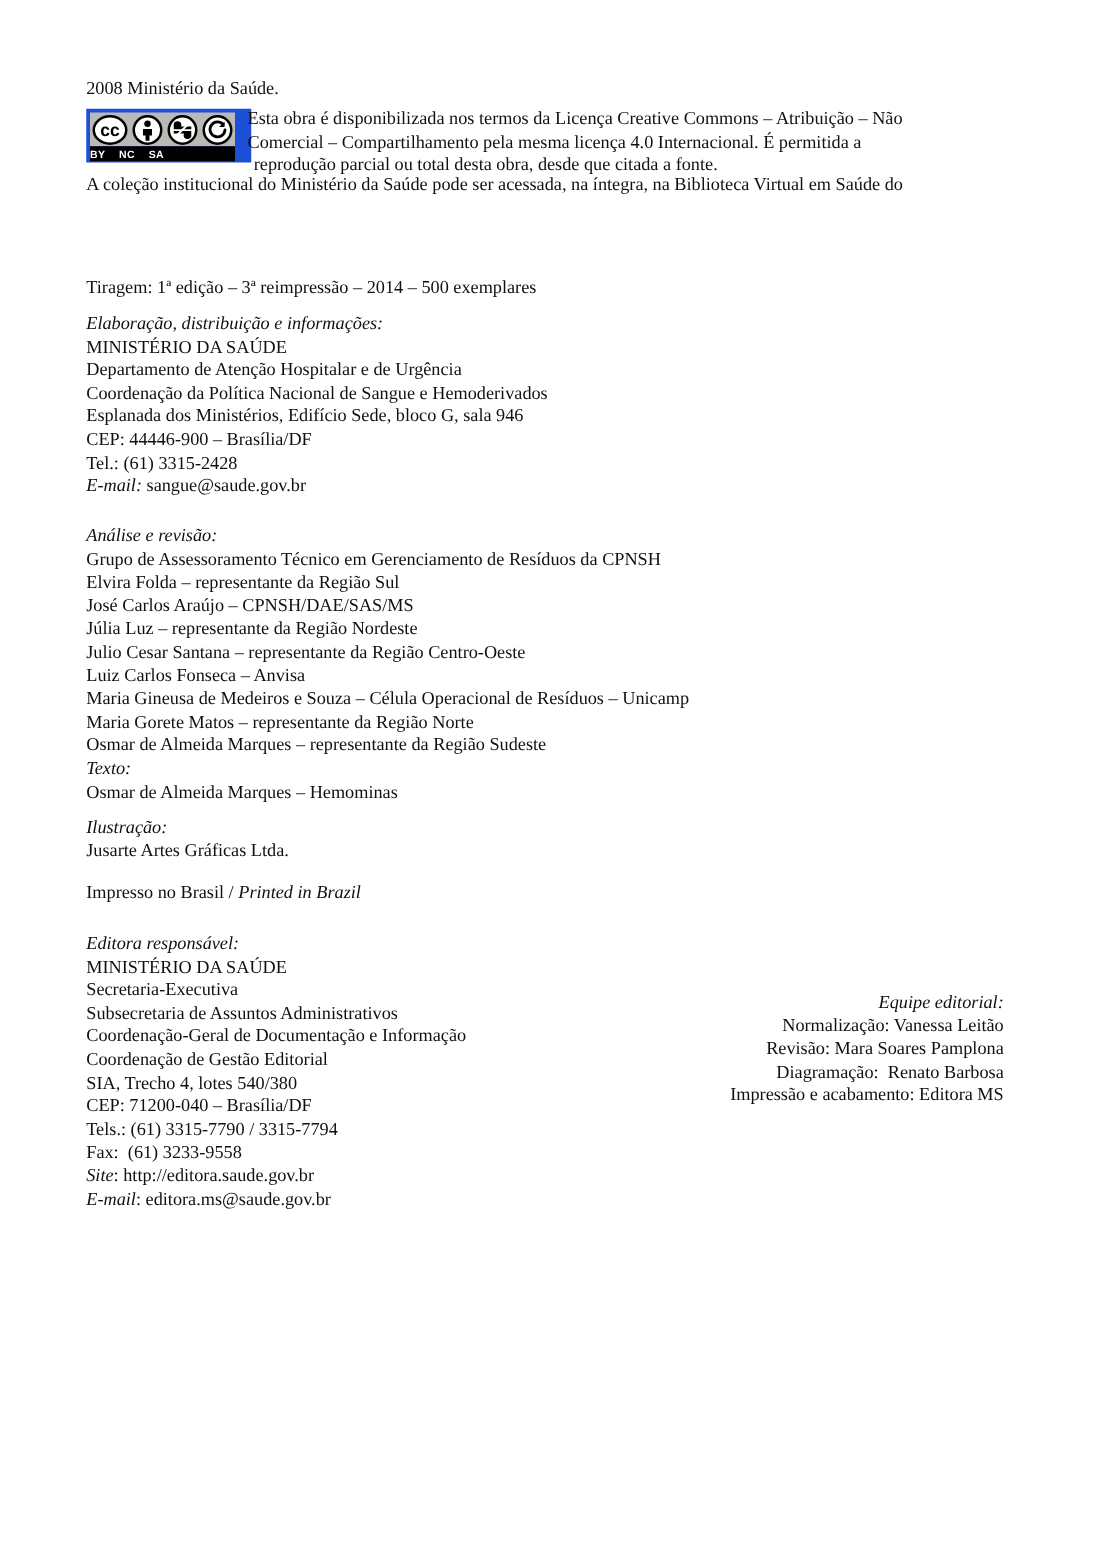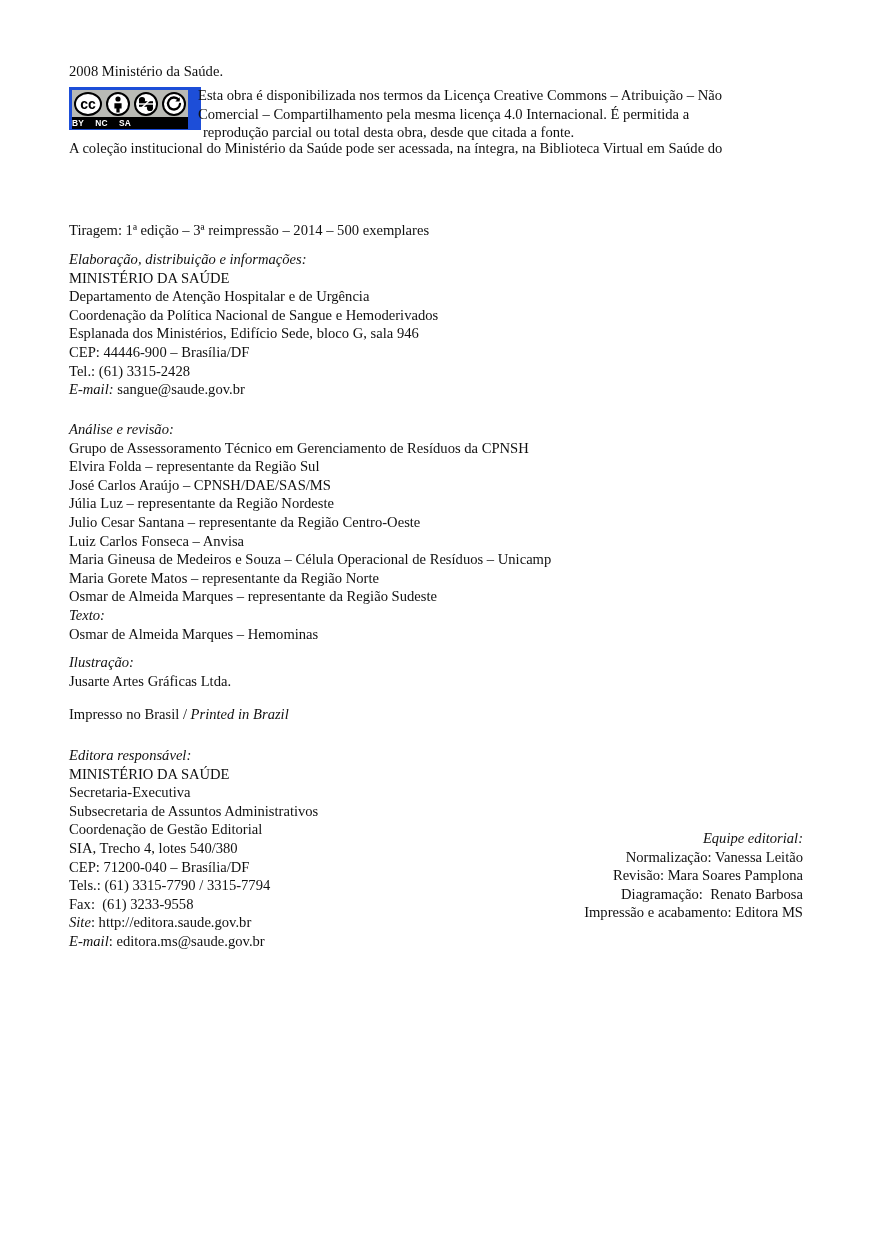--- a/index.html
+++ b/index.html
@@ -116,21 +116,20 @@
   .blk-ilust    { top: 653px; }
   .blk-impresso { top: 705px; }
   .blk-editora  { top: 746px; }
 
   
   .blk-equipe {
     position: absolute;
     right: 72px;
     top: 793px;
     text-align: right;
-    margin-top: 36px;
   }
   .blk-equipe .ln { white-space: pre; }
 </style>
 </head>
 <body>
 
 <div class="page">
 
   <div class="copy-head">
     <div class="ln">2008 Ministério da Saúde.</div>
@@ -222,20 +221,21 @@
 
   <div class="blk blk-impresso">
     <div class="ln"><span>Impresso no Brasil / </span><span class="it">Printed in Brazil</span></div>
   </div>
 
   <div class="blk blk-editora">
     <div class="ln it">Editora responsável:</div>
     <div class="ln">MINISTÉRIO DA SAÚDE</div>
     <div class="ln">Secretaria-Executiva</div>
     <div class="ln">Subsecretaria de Assuntos Administrativos</div>
+    <div class="ln">Coordenação-Geral de Documentação e Informação</div>
     <div class="ln">Coordenação de Gestão Editorial</div>
     <div class="ln">SIA, Trecho 4, lotes 540/380</div>
     <div class="ln">CEP: 71200-040 – Brasília/DF</div>
     <div class="ln">Tels.: (61) 3315-7790 / 3315-7794</div>
     <div class="ln">Fax:  (61) 3233-9558</div>
     <div class="ln"><span class="it">Site</span><span>: http://editora.saude.gov.br</span></div>
     <div class="ln"><span class="it">E-mail</span><span>: editora.ms@saude.gov.br</span></div>
   </div>
 
   <div class="blk-equipe">

